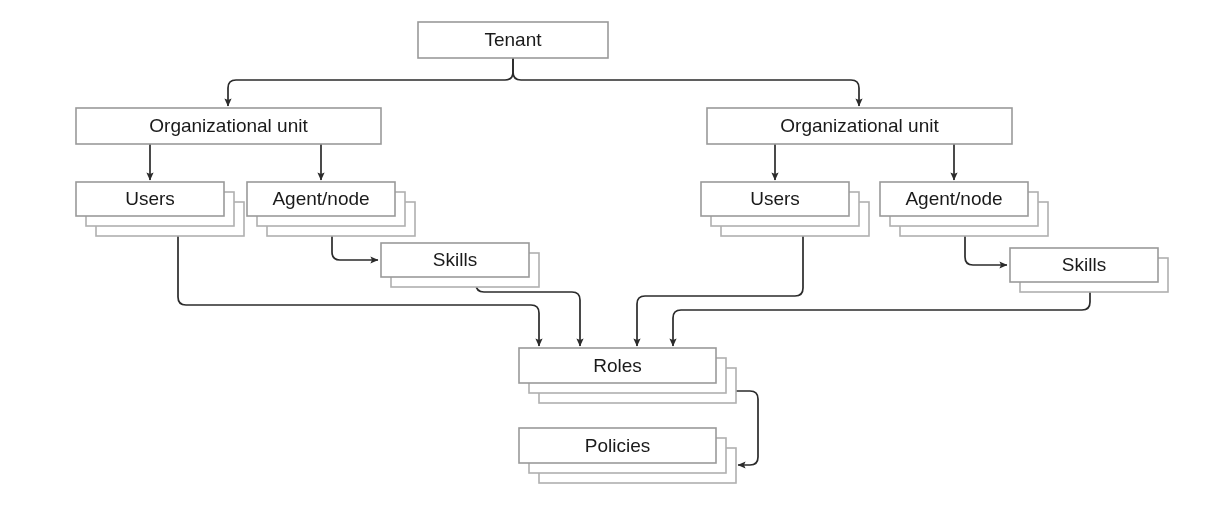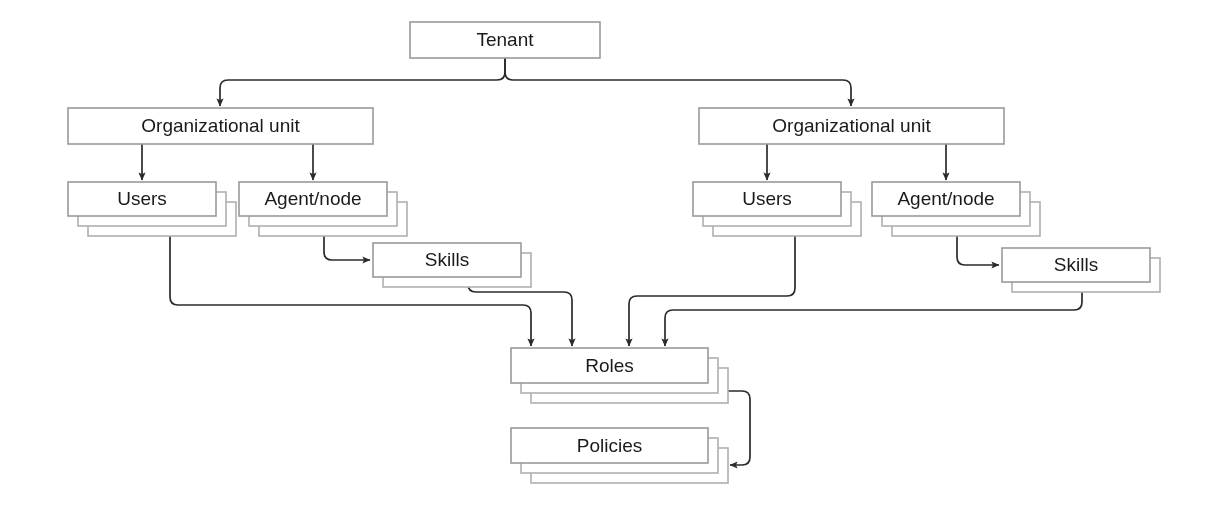--- a/index.html
+++ b/index.html
@@ -10,20 +10,21 @@
   body {
     width: 1208px;
     height: 513px;
     font-family: "Liberation Sans", sans-serif;
     overflow: hidden;
   }
   #diagram-root {
     position: relative;
     width: 1059px;
     height: 513px;
+    padding-left: 8px;
   }
   svg#diagram-canvas {
     display: block;
     width: 1208px;
     height: 513px;
   }
   .node-rect {
     fill: #ffffff;
     stroke: #9a9a9a;
     stroke-width: 1.6;

